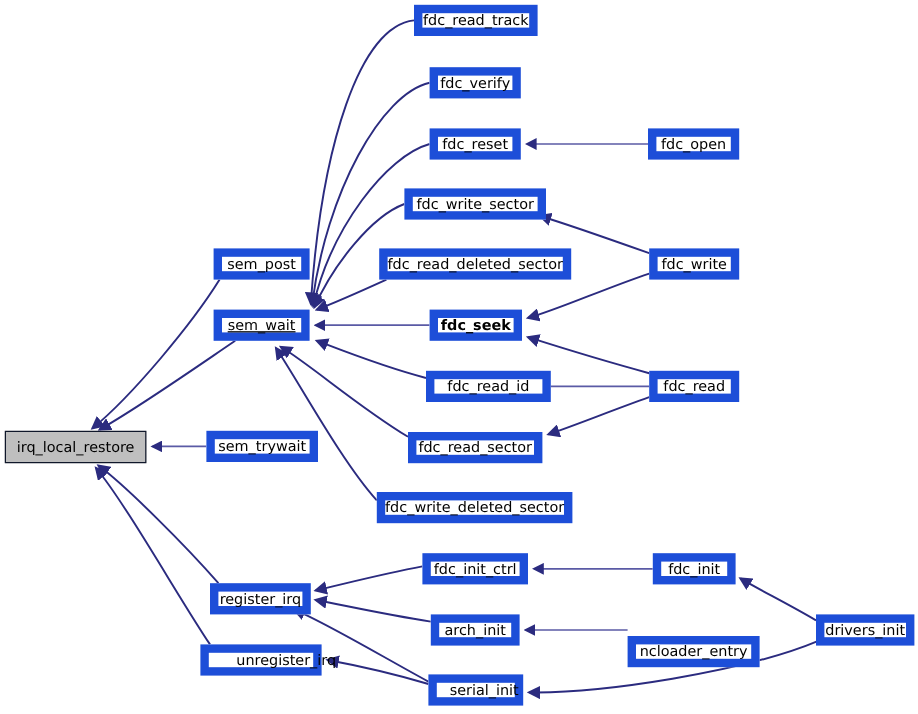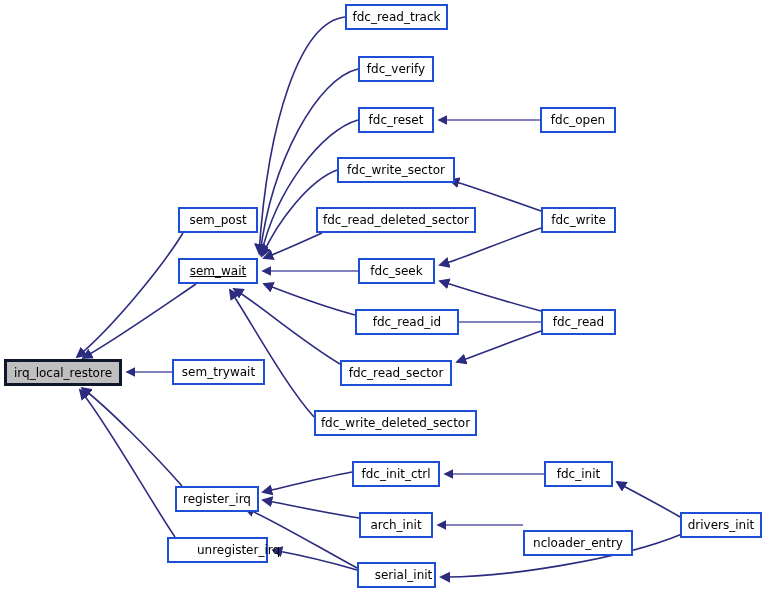--- a/index.html
+++ b/index.html
@@ -27,35 +27,35 @@
   #node-layer {
     position: absolute;
     left: 0;
     top: 0;
     width: 765px;
     height: 595px;
   }
   .gnode {
     position: absolute;
     box-sizing: border-box;
-    border: 2px solid #1d4ed8;
+    border: 7px solid #1d4ed8;
     background: #ffffff;
     color: #000000;
     font-family: "DejaVu Sans", sans-serif;
     font-size: 12px;
     line-height: 1;
     display: flex;
     align-items: center;
     justify-content: center;
     white-space: nowrap;
     letter-spacing: 0px;
   }
   .gnode.highlight {
     background: #bfbfbf;
-    border: 3px solid #0f172a;
+    border: 1px solid #0f172a;
   }
   .gnode .nlabel {
     display: block;
     padding: 0 6px;
   }
 </style>
 </head>
 <body>
 
 <div id="graph-root">
@@ -122,21 +122,21 @@
       </div>
       <div class="gnode" style="left: 178px; top: 207px; width: 80px; height: 26px;">
         <span class="nlabel">sem_post</span>
       </div>
       <div class="gnode" style="left: 541px; top: 207px; width: 75px; height: 26px;">
         <span class="nlabel">fdc_write</span>
       </div>
       <div class="gnode" style="left: 178px; top: 258px; width: 80px; height: 26px; text-decoration: underline;">
         <span class="nlabel">sem_wait</span>
       </div>
-      <div class="gnode" style="left: 358px; top: 258px; width: 77px; height: 26px;">
+      <div class="gnode" style="left: 358px; top: 258px; width: 77px; height: 26px; font-weight: bold;">
         <span class="nlabel">fdc_seek</span>
       </div>
       <div class="gnode" style="left: 355px; top: 309px; width: 104px; height: 26px;">
         <span class="nlabel">fdc_read_id</span>
       </div>
       <div class="gnode" style="left: 541px; top: 309px; width: 75px; height: 26px;">
         <span class="nlabel">fdc_read</span>
       </div>
       <div class="gnode highlight" style="left: 4px; top: 359px; width: 118px; height: 27px;">
         <span class="nlabel">irq_local_restore</span>

